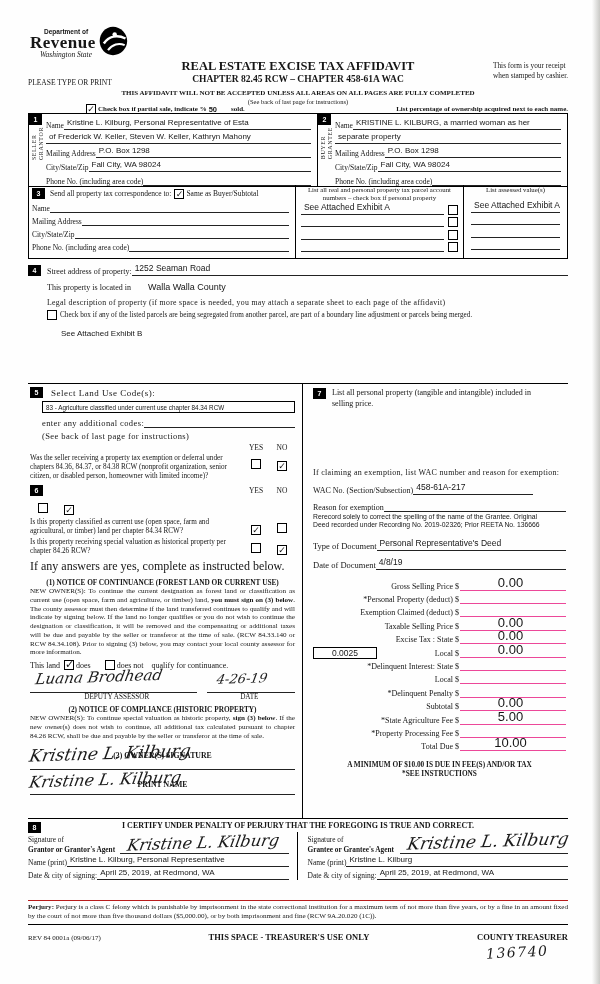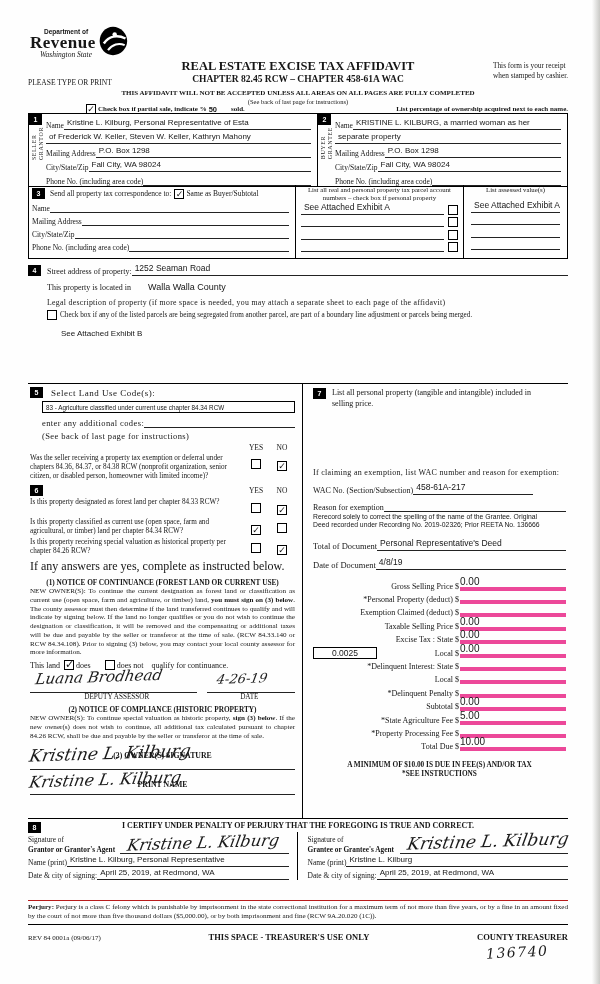--- a/index.html
+++ b/index.html
@@ -74,22 +74,22 @@
   .para { font-size:7.1px; line-height:1.24; text-align:justify; }
   .ctitle { font-size:7.3px; font-weight:bold; text-align:center; margin-top:4px; }
 
   .sigline { position:relative; border-bottom:1px solid #222; }
   .sublab { font-size:7.2px; text-align:center; }
 
   
   .fee { display:flex; align-items:flex-end; height:13.4px; font-size:8px; }
   .flab { width:140px; text-align:right; position:relative; white-space:nowrap; }
   .fds  { flex:none; padding:0 1px 0 2px; }
-  .fval { flex:1; border-bottom:4px solid #ec4899; text-align:left;
-          font-family:"Liberation Sans",sans-serif; font-size:10px; padding-right:5px; }
+  .fval { flex:1; border-bottom:1px solid #ec4899; text-align:center;
+          font-family:"Liberation Sans",sans-serif; font-size:13px; padding-right:5px; }
   .ratebox { position:absolute; left:0; top:-2px; width:62px; height:10px; border:1px solid #000;
              font-family:"Liberation Sans",sans-serif; font-size:8.5px; line-height:10px;
              text-align:center; font-style:normal; }
 
   .s8 { position:absolute; top:818px; left:28px; right:32px; height:82px; border-top:1px solid #000; }
   .s8 .numbox { position:absolute; left:0; top:3px; }
   .certify { text-align:center; font-weight:bold; font-size:8px; padding-top:2px; }
   .s8cols { display:flex; margin-top:2px; }
   .g { flex:1; padding:0 8px 0 0; }
   .g2 { border-left:1px solid #000; padding:0 0 0 10px; }
@@ -299,21 +299,20 @@
         <span class="yc"><span class="cb"></span></span>
         <span class="nc"><span class="cb">✓</span></span>
       </div>
       <div class="yesno" style="margin-top:4px; align-items:center;">
         <span class="numbox">6</span>
           <span class="sp"></span>
         <span class="yc">YES</span>
         <span class="nc">NO</span>
         </div>
       <div class="q">
-        <span class="qt">Is this property designated as forest land per chapter 84.33 RCW?</span>
         <span class="yc"><span class="cb"></span></span>
         <span class="nc"><span class="cb">✓</span></span>
       </div>
       <div class="q">
         <span class="qt">Is this property classified as current use (open space, farm and agricultural, or timber) land per chapter 84.34 RCW?</span>
         <span class="yc"><span class="cb">✓</span></span>
         <span class="nc"><span class="cb"></span></span>
       </div>
       <div class="q">
         <span class="qt">Is this property receiving special valuation as historical property per chapter 84.26 RCW?</span>
@@ -369,21 +368,21 @@
       </div>
       <div class="row" style="margin-top:6px; height:11px;">
         <span style="font-size:8px; white-space:nowrap;">Reason for exemption</span>
         <span class="fill"></span>
       </div>
       <div class="sans" style="font-size:6.8px; line-height:1.3; margin-top:1px;">
         <div>Rerecord solely to correct the spelling of the name of the Grantee. Original</div>
         <div>Deed recorded under Recording No. 2019-02326; Prior REETA No. 136666</div>
       </div>
       <div class="row" style="margin-top:9px; height:12px;">
-        <span style="font-size:8.5px; white-space:nowrap;">Total of Document</span>
+        <span style="font-size:8.5px; white-space:nowrap;">Type of Document</span>
         <span class="fill"><span class="val sans" style="font-size:8.5px;">Personal Representative's Deed</span></span>
       </div>
       <div class="row" style="margin-top:7px; height:12px;">
         <span style="font-size:8.5px; white-space:nowrap;">Date of Document</span>
         <span class="fill"><span class="val sans" style="font-size:8.5px;">4/8/19</span></span>
       </div>
       <div style="margin-top:7px;">
         <div class="fee">
             <span class="flab">Gross Selling Price</span>
             <span class="fds">$</span>

